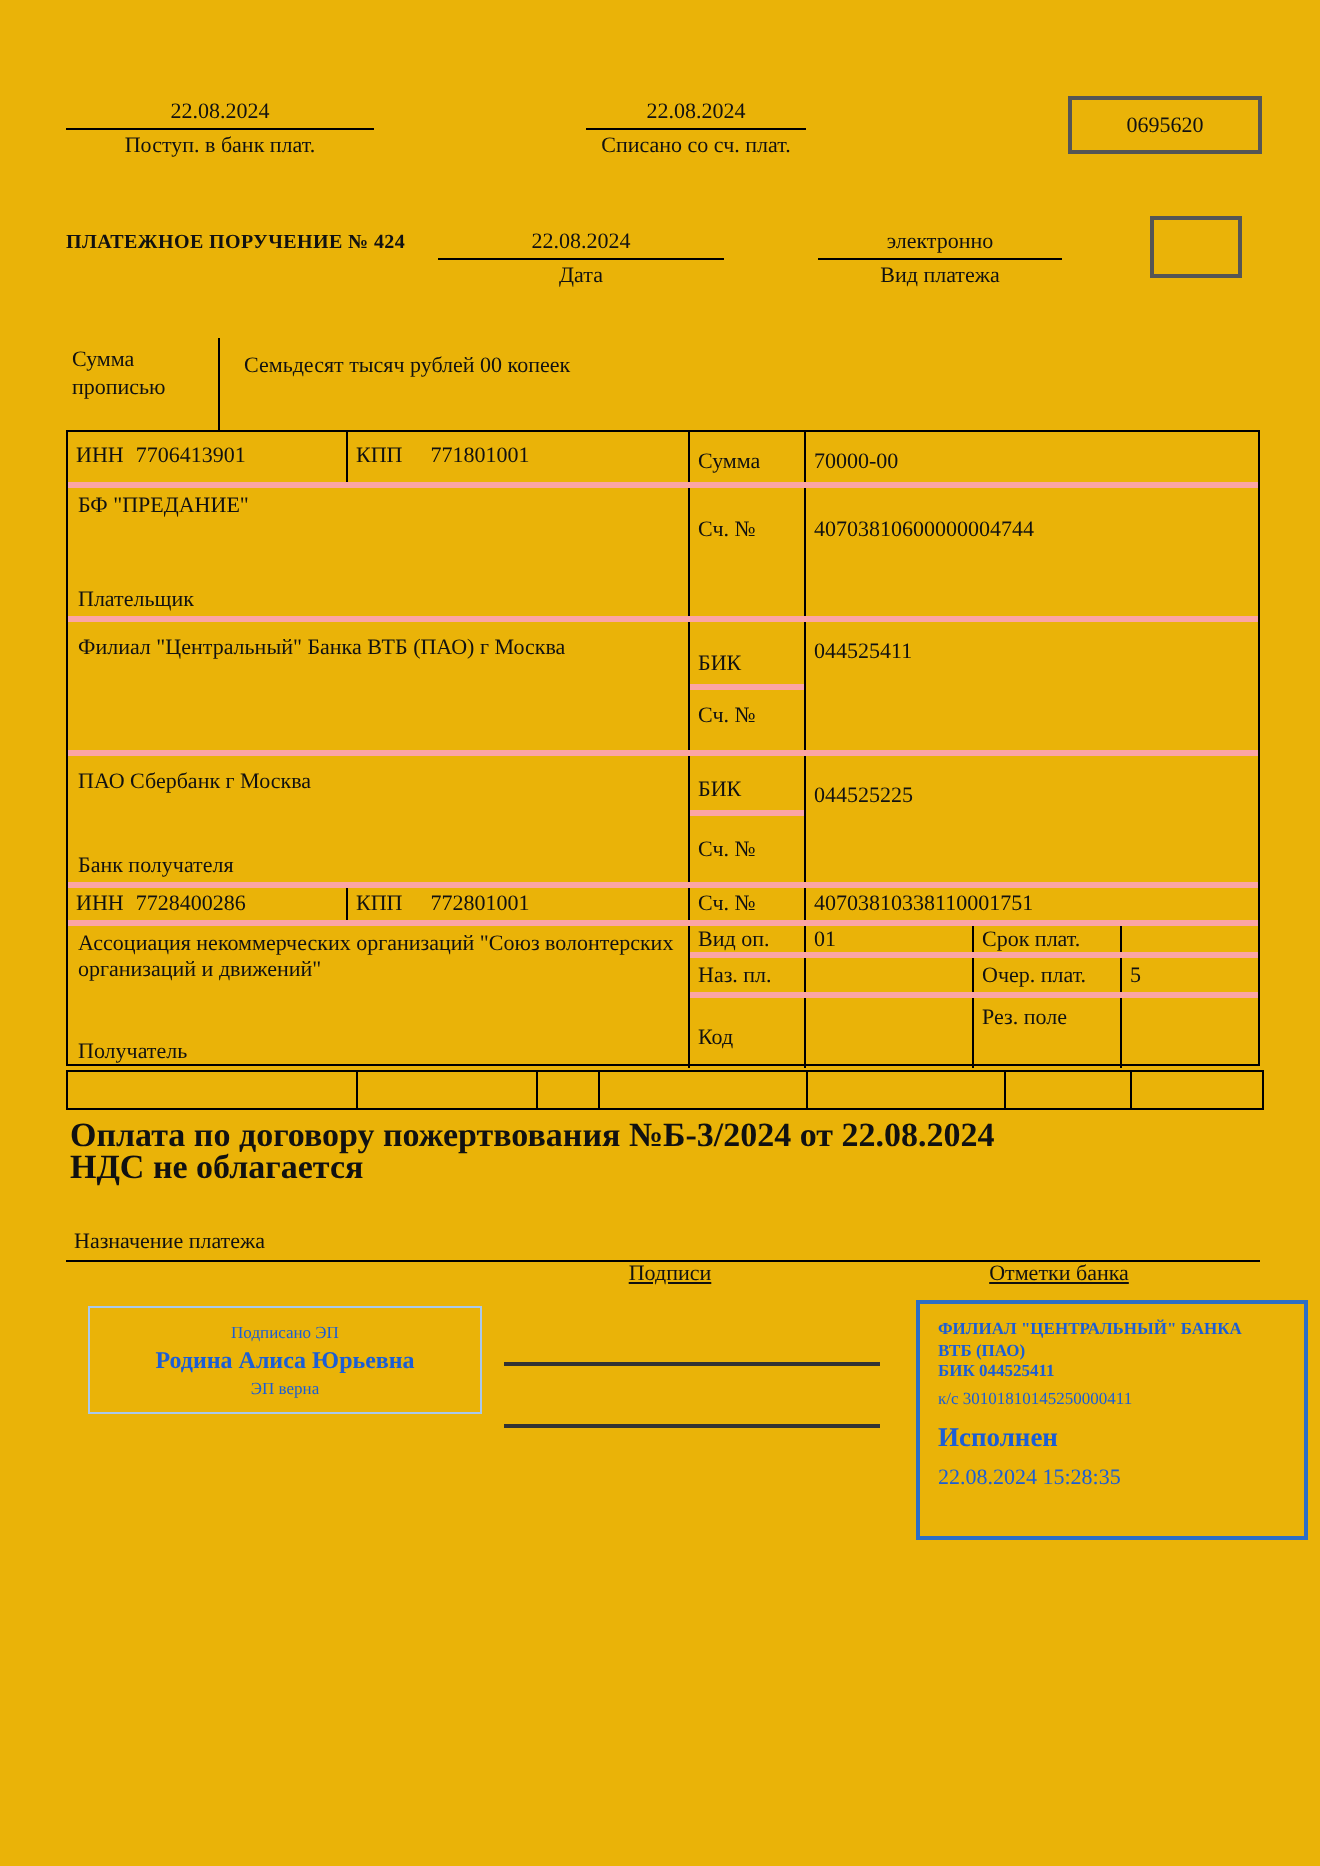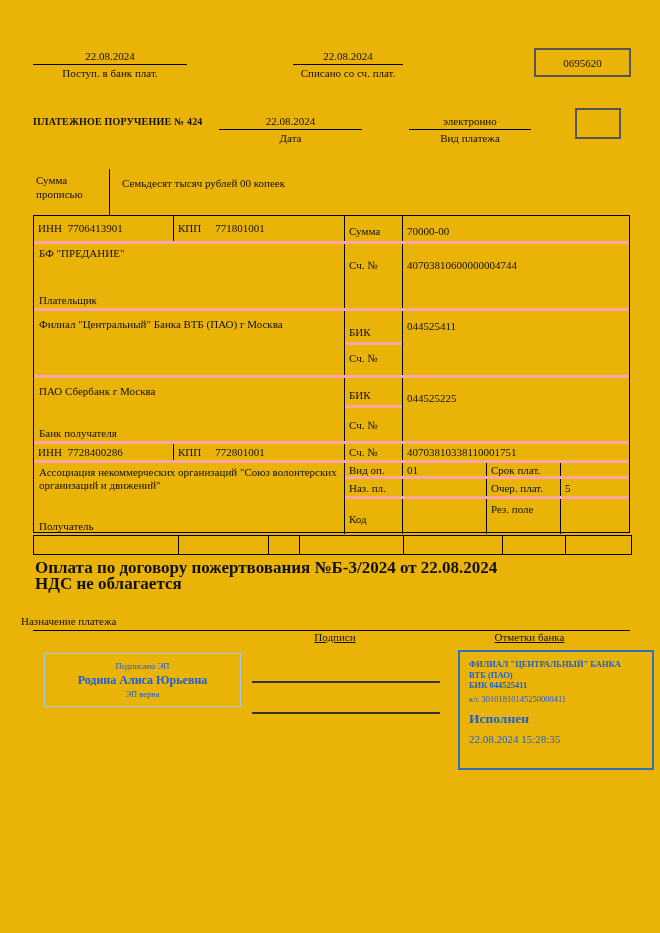--- a/index.html
+++ b/index.html
@@ -187,21 +187,21 @@
     <div class="fcell" style="width:31px;"></div>
     <div class="fcell" style="width:104px;"></div>
     <div class="fcell" style="width:99px;"></div>
     <div class="fcell" style="width:63px;"></div>
     <div class="fcell" style="width:63px;"></div>
   </div>
 
   <div class="abs purpose-line" style="left:35px;top:560px;width:560px;">Оплата по договору пожертвования №Б-3/2024 от 22.08.2024</div>
   <div class="abs purpose-line" style="left:35px;top:576px;width:560px;">НДС не облагается</div>
 
-  <div class="abs fs11" style="left:21px;top:615px;">Назначение платежа</div>
+  <div class="abs fs11" style="left:37px;top:615px;">Назначение платежа</div>
   <div class="abs full-rule" style="left:33px;top:630px;width:597px;"></div>
 
   <div class="abs fs11 center" style="left:250px;top:631px;width:170px;">Подписи</div>
   <div class="abs fs11 center" style="left:462px;top:631px;width:135px;">Отметки банка</div>
 
   <div class="abs stamp-sign" style="left:44px;top:653px;width:195px;height:52px;">
     <div class="s-small">Подписано ЭП</div>
     <div class="s-name">Родина Алиса Юрьевна</div>
     <div class="s-small">ЭП верна</div>
   </div>

